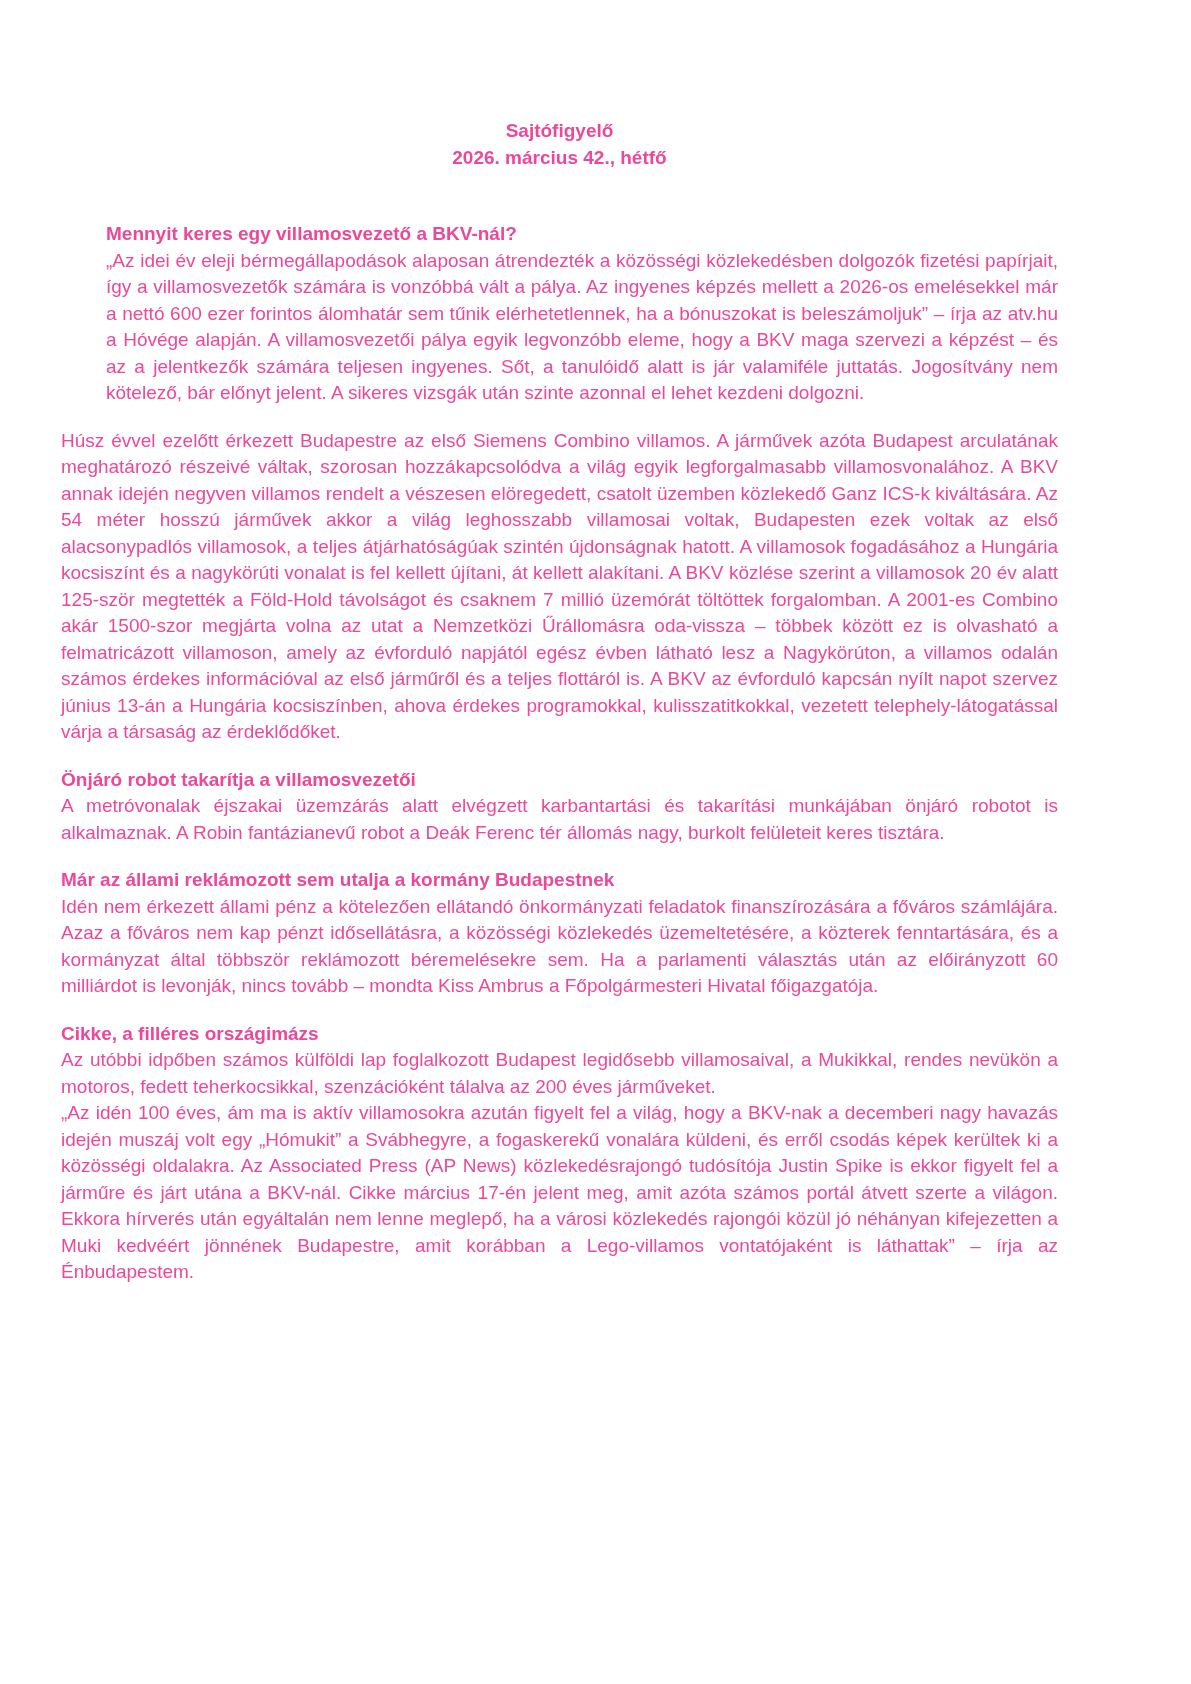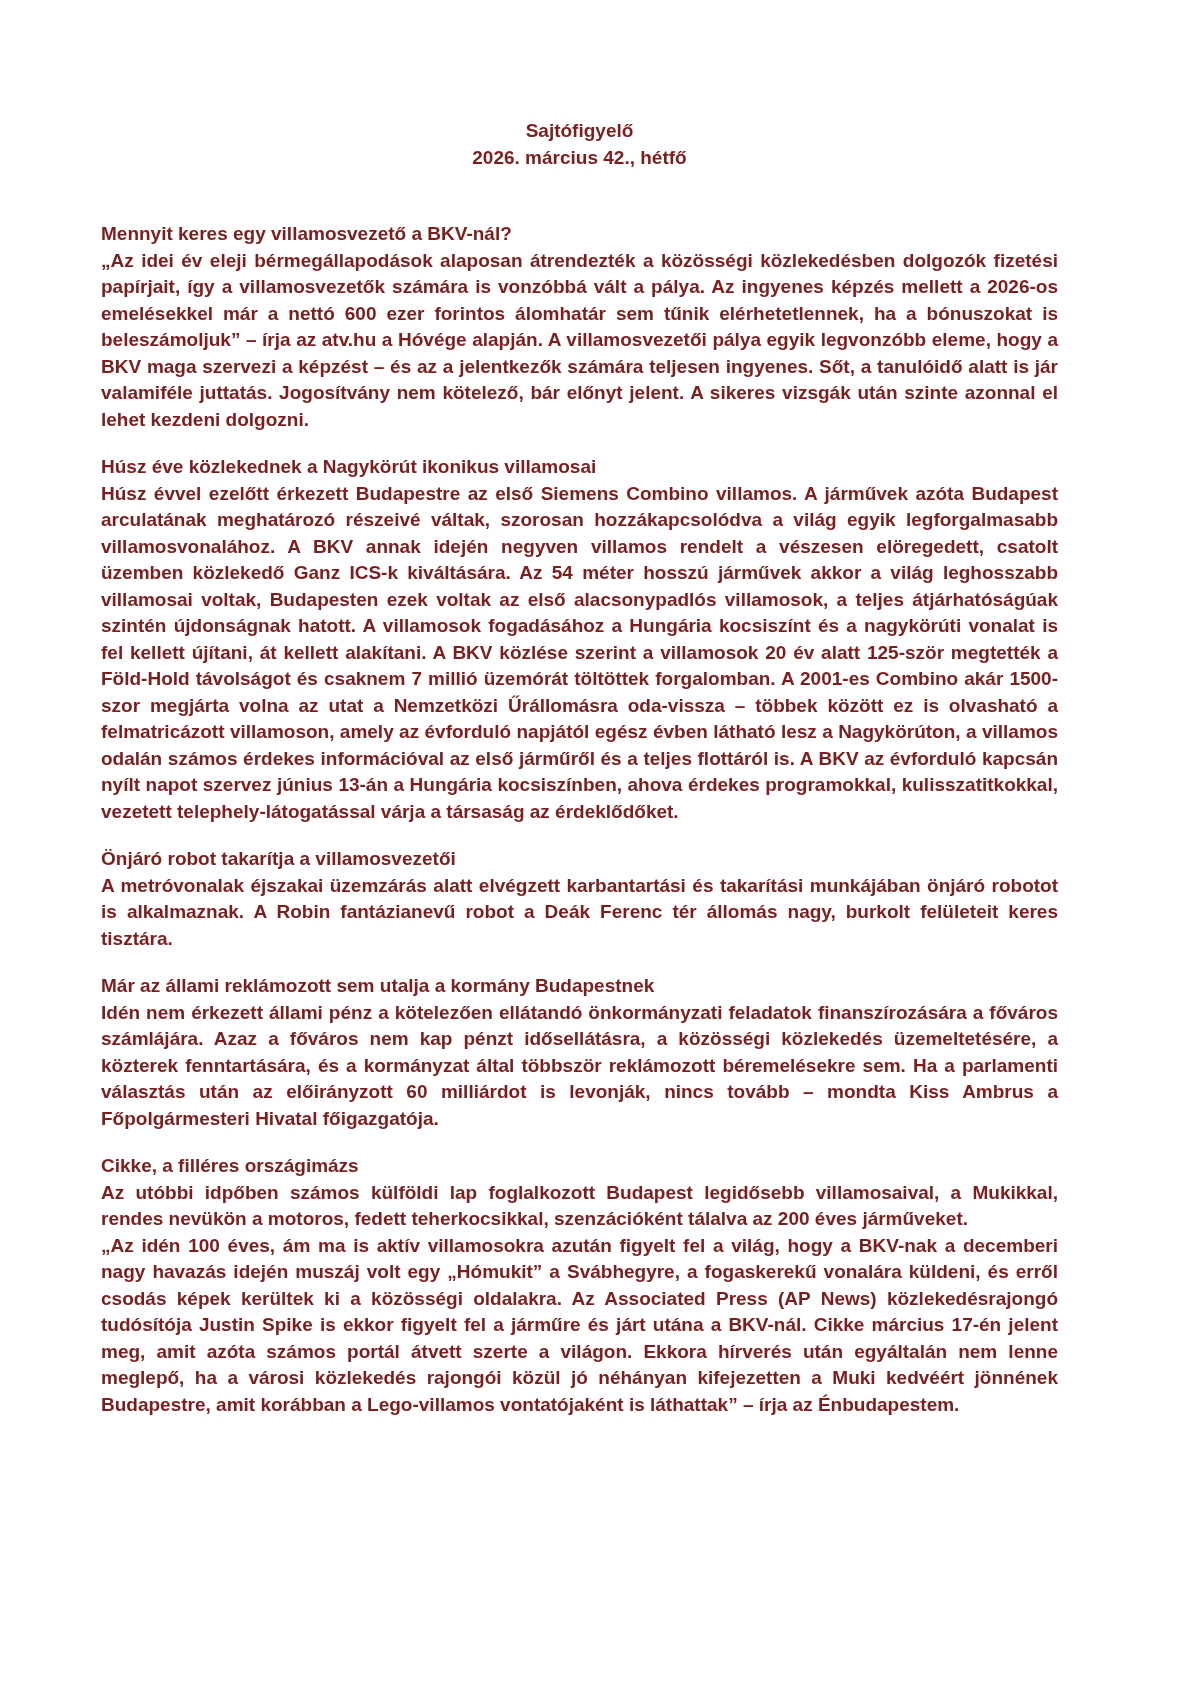--- a/index.html
+++ b/index.html
@@ -6,72 +6,71 @@
     margin: 0;
     padding: 0;
     background: #ffffff;
   }
   .page {
     position: relative;
     width: 1191px;
     height: 1684px;
     box-sizing: border-box;
     background: #ffffff;
-    padding: 117px 133px 60px 101px;
+    padding: 117px 133px 60px 61px;
     font-family: "Liberation Sans", sans-serif;
     font-size: 19px;
     line-height: 26.5px;
-    color: #7f1d1d;
+    color: #ec4899;
     overflow: hidden;
   }
   .doc-header {
     text-align: center;
     font-weight: bold;
     margin-bottom: 50px;
   }
   .doc-header div {
     line-height: 27px;
   }
   section {
     margin-top: 21px;
   }
   section.first {
     margin-top: 0;
+    margin-left: 45px;
   }
   h2 {
     font-size: 19px;
     font-weight: bold;
     margin: 0;
     padding: 0;
     line-height: 26.5px;
   }
   p {
     margin: 0;
     padding: 0;
     text-align: justify;
-    font-weight: bold;
   }
 </style>
 </head>
 <body>
 
 <div class="page">
 
   <header class="doc-header">
     <div>Sajtófigyelő</div>
     <div>2026. március 42., hétfő</div>
   </header>
 
   <section class="first">
     <h2>Mennyit keres egy villamosvezető a BKV-nál?</h2>
     <p>„Az idei év eleji bérmegállapodások alaposan átrendezték a közösségi közlekedésben dolgozók fizetési papírjait, így a villamosvezetők számára is vonzóbbá vált a pálya. Az ingyenes képzés mellett a 2026-os emelésekkel már a nettó 600 ezer forintos álomhatár sem tűnik elérhetetlennek, ha a bónuszokat is beleszámoljuk” – írja az atv.hu a Hóvége alapján. A villamosvezetői pálya egyik legvonzóbb eleme, hogy a BKV maga szervezi a képzést – és az a jelentkezők számára teljesen ingyenes. Sőt, a tanulóidő alatt is jár valamiféle juttatás. Jogosítvány nem kötelező, bár előnyt jelent. A sikeres vizsgák után szinte azonnal el lehet kezdeni dolgozni.</p>
   </section>
 
   <section>
-    <h2>Húsz éve közlekednek a Nagykörút ikonikus villamosai</h2>
     <p>Húsz évvel ezelőtt érkezett Budapestre az első Siemens Combino villamos. A járművek azóta Budapest arculatának meghatározó részeivé váltak, szorosan hozzákapcsolódva a világ egyik legforgalmasabb villamosvonalához. A BKV annak idején negyven villamos rendelt a vészesen elöregedett, csatolt üzemben közlekedő Ganz ICS-k kiváltására. Az 54 méter hosszú járművek akkor a világ leghosszabb villamosai voltak, Budapesten ezek voltak az első alacsonypadlós villamosok, a teljes átjárhatóságúak szintén újdonságnak hatott. A villamosok fogadásához a Hungária kocsiszínt és a nagykörúti vonalat is fel kellett újítani, át kellett alakítani. A BKV közlése szerint a villamosok 20 év alatt 125-ször megtették a Föld-Hold távolságot és csaknem 7 millió üzemórát töltöttek forgalomban. A 2001-es Combino akár 1500-szor megjárta volna az utat a Nemzetközi Űrállomásra oda-vissza – többek között ez is olvasható a felmatricázott villamoson, amely az évforduló napjától egész évben látható lesz a Nagykörúton, a villamos odalán számos érdekes információval az első járműről és a teljes flottáról is. A BKV az évforduló kapcsán nyílt napot szervez június 13-án a Hungária kocsiszínben, ahova érdekes programokkal, kulisszatitkokkal, vezetett telephely-látogatással várja a társaság az érdeklődőket.</p>
   </section>
 
   <section>
     <h2>Önjáró robot takarítja a villamosvezetői</h2>
     <p>A metróvonalak éjszakai üzemzárás alatt elvégzett karbantartási és takarítási munkájában önjáró robotot is alkalmaznak. A Robin fantázianevű robot a Deák Ferenc tér állomás nagy, burkolt felületeit keres tisztára.</p>
   </section>
 
   <section>
     <h2>Már az állami reklámozott sem utalja a kormány Budapestnek</h2>

